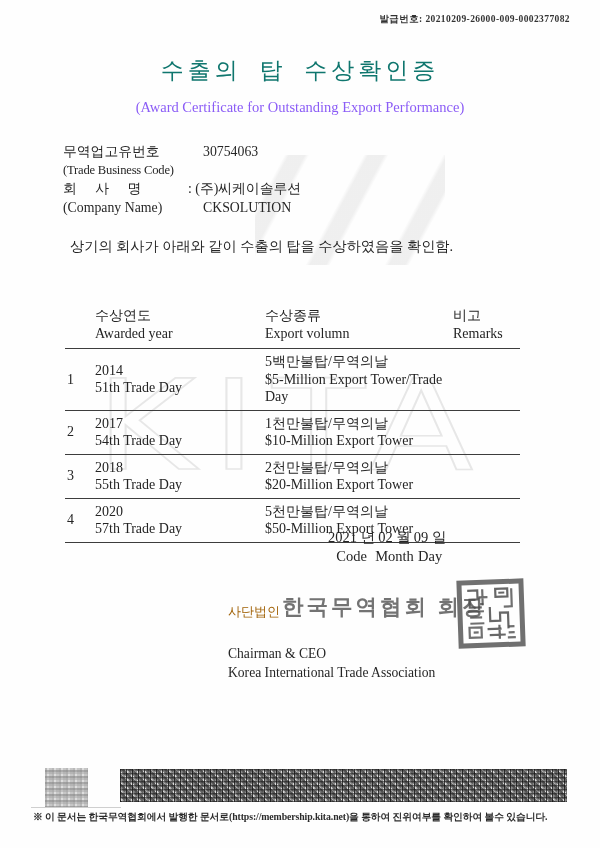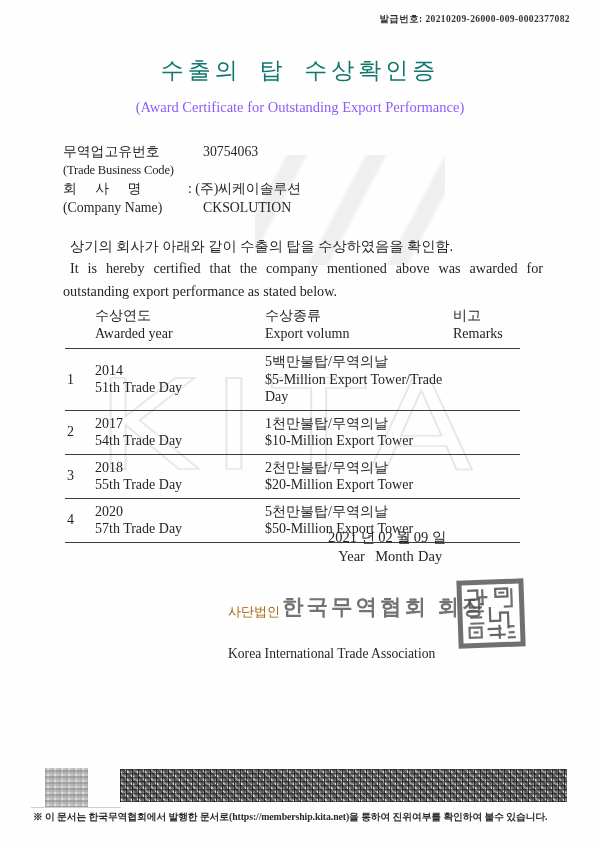--- a/index.html
+++ b/index.html
@@ -125,21 +125,20 @@
     <div class="info-line">
       <span class="info-label spread">회 사 명</span><span>: (주)씨케이솔루션</span>
     </div>
     <div class="info-line">
       <span class="info-label">(Company Name)</span><span>CKSOLUTION</span>
     </div>
   </div>
 
   <div class="statement">
     <p>상기의 회사가 아래와 같이 수출의 탑을 수상하였음을 확인함.</p>
-    <p class="en">It is hereby certified that the company mentioned above was awarded for outstanding export performance as stated below.</p>
   </div>
 
   <div class="watermark">KITA</div>
 
   <table class="award-table">
     <thead>
       <tr>
         <th class="col-no"></th>
         <th class="col-year">
           <span class="cell-sub">수상연도</span>
@@ -203,21 +202,21 @@
           <span class="cell-sub">$50-Million Export Tower</span>
         </td>
         <td></td>
       </tr>
     </tbody>
   </table>
 
   <div class="date-row">
     <div class="date-item">
       <div class="num-line"><span>2021</span> <span>년</span></div>
-      <div class="en-line">Year</div>
+      <div class="en-line">Code</div>
     </div>
     <div class="date-item">
       <div class="num-line"><span>02</span> <span>월</span></div>
       <div class="en-line">Month</div>
     </div>
     <div class="date-item">
       <div class="num-line"><span>09</span> <span>일</span></div>
       <div class="en-line">Day</div>
     </div>
   </div>
@@ -234,20 +233,21 @@
       <path d="M56 12v18h-8" stroke-width="2.2" opacity="0.8"></path>
       <path d="M12 34h16m-14 6h12m-12 6h14" stroke-width="2.2" opacity="0.8"></path>
       <path d="M34 30v14h10v-8h8v16" stroke-width="2.2" opacity="0.85"></path>
       <path d="M13 50h12v10h-12zm4 5h5" stroke-width="2.2" opacity="0.8"></path>
       <path d="M31 52h14m-12 6h16m-6-10v14" stroke-width="2.2" opacity="0.85"></path>
       <path d="M52 50h6m-6 6h6m-7 5h8" stroke-width="2.2" opacity="0.8"></path>
     </g>
   </svg>
 
   <div class="chairman-block">
+    <div>Chairman &amp; CEO</div>
     <div>Korea International Trade Association</div>
   </div>
 
   <div class="qr-code"></div>
   <div class="qr-underline"></div>
   <div class="barcode-strip"></div>
 
   <div class="footer-note">※ 이 문서는 한국무역협회에서 발행한 문서로(https://membership.kita.net)을 통하여 진위여부를 확인하여 볼수 있습니다.</div>
 
 </div>

